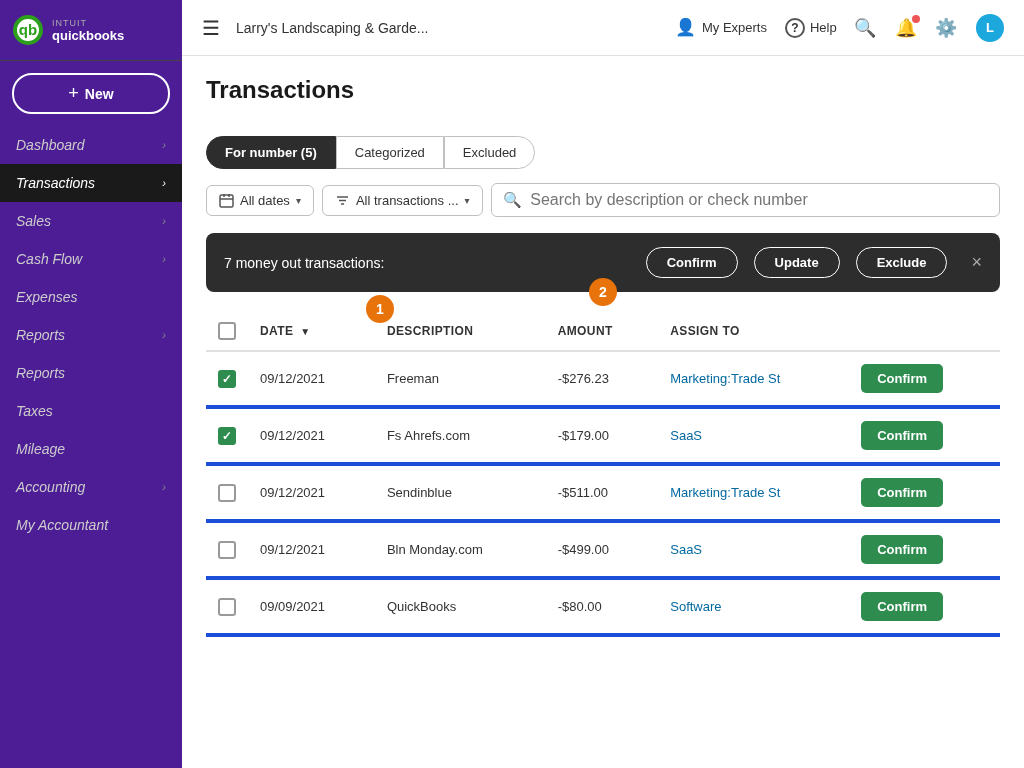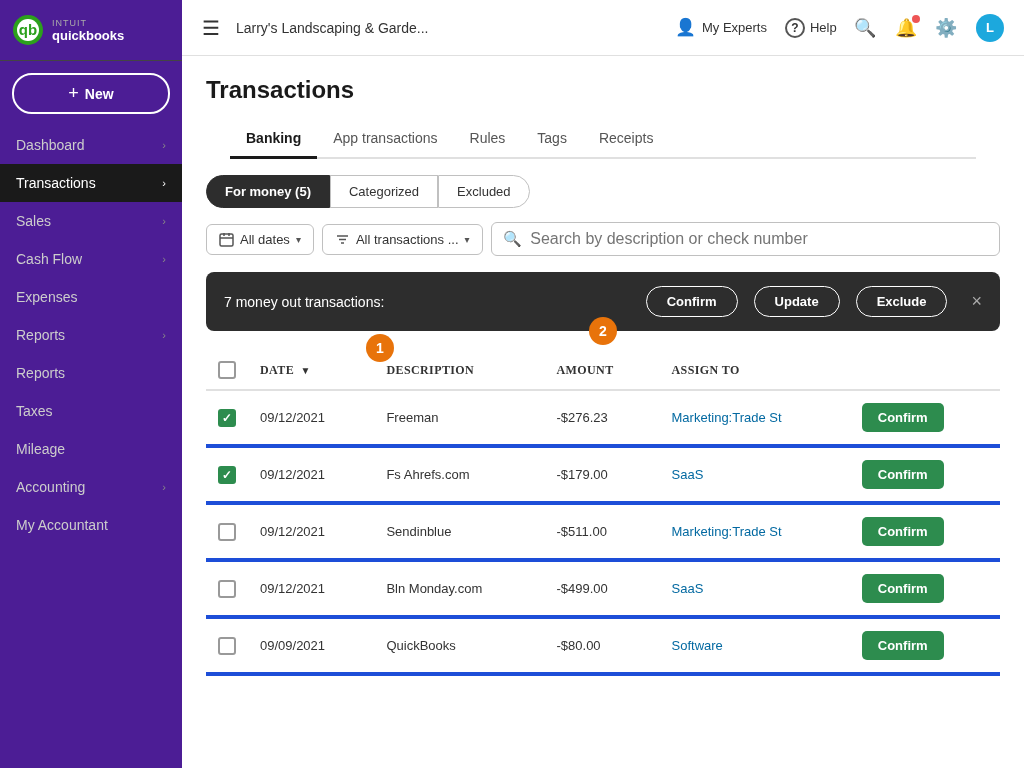--- a/index.html
+++ b/index.html
@@ -5,21 +5,21 @@
     * { box-sizing: border-box; margin: 0; padding: 0; }
     body { font-family: -apple-system, BlinkMacSystemFont, 'Segoe UI', Arial, sans-serif; display: flex; height: 768px; width: 1024px; overflow: hidden; background: #f5f5f5; }
 
     
     .sidebar { width: 182px; background: #4c1d95; color: #fff; display: flex; flex-direction: column; flex-shrink: 0; height: 100%; }
     .sidebar-logo { display: flex; align-items: center; padding: 14px 12px; border-bottom: 1px solid #444; }
     .logo-icon { width: 32px; height: 32px; margin-right: 8px; }
     .new-button { margin: 12px 12px; background: transparent; border: 2px solid #fff; color: #fff; border-radius: 20px; padding: 8px 0; font-size: 14px; font-weight: 600; cursor: pointer; display: flex; align-items: center; justify-content: center; gap: 6px; }
     .new-button-plus { font-size: 18px; font-weight: 300; }
     .sidebar-nav { flex: 1; overflow-y: auto; }
-    .sidebar-item { display: flex; align-items: center; justify-content: space-between; padding: 11px 16px; cursor: pointer; font-size: 14px; color: #ccc; transition: background 0.15s; }
+    .sidebar-item { display: flex; align-items: center; justify-content: space-between; padding: 11px 16px; cursor: pointer; font-size: 14px; color: #ccc; transition: background 0.15s; font-style: italic; }
     .sidebar-item.active { background: #1a1a1a; color: #fff; }
     .sidebar-item-label { font-size: 14px; }
     .sidebar-chevron { font-size: 11px; color: #888; }
     .sidebar-item.active .sidebar-chevron { color: #fff; }
 
     
     .main { flex: 1; display: flex; flex-direction: column; background: #fff; overflow: hidden; }
 
     
     .topbar { display: flex; align-items: center; padding: 0 20px; height: 56px; border-bottom: 1px solid #e0e0e0; background: #fff; flex-shrink: 0; }
@@ -62,21 +62,21 @@
 
     
     .action-banner { background: #2d2d2d; color: #fff; border-radius: 8px; padding: 14px 18px; display: flex; align-items: center; gap: 16px; margin-bottom: 16px; position: relative; }
     .banner-text { font-size: 14px; color: #fff; flex: 1; }
     .banner-btn { border: 1.5px solid #fff; background: transparent; color: #fff; border-radius: 20px; padding: 7px 20px; font-size: 13px; font-weight: 600; cursor: pointer; }
     .banner-close { background: transparent; border: none; color: #aaa; font-size: 18px; cursor: pointer; margin-left: 8px; }
 
     
     .transactions-table { width: 100%; border-collapse: collapse; font-size: 13px; }
     .transactions-table thead tr { border-bottom: 2px solid #e0e0e0; }
-    .transactions-table th { padding: 10px 12px; text-align: left; font-size: 12px; font-weight: 700; color: #333; text-transform: uppercase; letter-spacing: 0.4px; font-family: Liberation Serif, serif; }
+    .transactions-table th { padding: 10px 12px; text-align: left; font-size: 12px; font-weight: 700; color: #333; text-transform: uppercase; letter-spacing: 0.4px; }
     .transactions-table th:first-child { width: 40px; }
     .transactions-table td { padding: 12px 12px; border-bottom: 4px solid #1d4ed8; color: #333; vertical-align: middle; }
     .sort-icon { font-size: 10px; margin-left: 3px; }
 
     
     .cb-wrapper { display: flex; align-items: center; justify-content: center; }
     .cb { width: 18px; height: 18px; border: 2px solid #999; border-radius: 3px; cursor: pointer; display: flex; align-items: center; justify-content: center; background: #fff; }
     .cb.checked { background: #2d8c4e; border-color: #2d8c4e; }
     .cb.checked::after { content: '✓'; color: #fff; font-size: 12px; font-weight: 700; }
 
@@ -183,34 +183,27 @@
       <div class="topbar-action">
         <span style="font-size:18px;">⚙️</span>
       </div>
       <div class="topbar-avatar">L</div>
     </div>
   </header>
 
   <div class="page-content">
     <div class="page-header">
       <h1 class="page-title">Transactions</h1>
-      <div class="tabs">
-        <div class="tab active">Banking</div>
-        <div class="tab">App transactions</div>
-        <div class="tab">Rules</div>
-        <div class="tab">Tags</div>
-        <div class="tab">Receipts</div>
-      </div>
     </div>
 
     <div class="content-area">
 
       <div class="tab-filters" style="margin-bottom:14px;">
         <button class="tab-filter active">
-          <span>For money</span>
+          <span>For number</span>
           <span>(5)</span>
         </button>
         <button class="tab-filter">
           <span>Categorized</span>
         </button>
         <button class="tab-filter">
           <span>Excluded</span>
         </button>
       </div>
 

